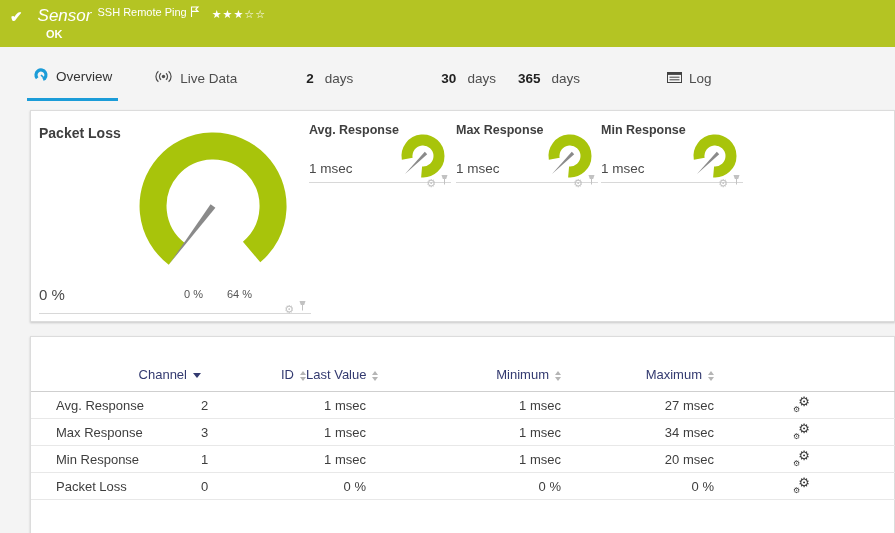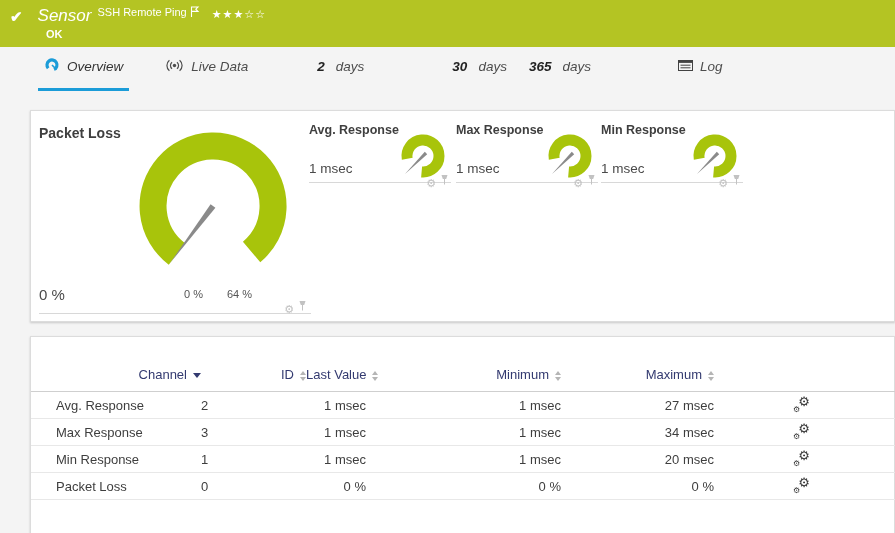--- a/index.html
+++ b/index.html
@@ -11,21 +11,21 @@
   
   .topbar{position:absolute;left:0;top:0;width:895px;height:47px;background:#b4c423;color:#fff;}
   .topbar-row{position:absolute;left:10px;top:6px;display:flex;align-items:flex-start;}
   .check-icon{font-size:15px;font-weight:bold;margin-top:2px;}
   .sensor-kind{font-style:italic;font-size:17px;margin-left:15px;}
   .sensor-name{font-size:11px;margin-left:6px;white-space:nowrap;}
   .flag-icon{margin-left:3px;margin-top:-2px;}
   .stars{margin-left:12px;margin-top:2px;font-size:11px;letter-spacing:1px;}
   .status-ok{position:absolute;left:46px;top:28px;font-size:11px;font-weight:bold;}
   
-  .tabbar{position:absolute;left:0;top:47px;right:0;height:54px;display:flex;align-items:center;padding-left:38px;box-sizing:border-box;font-style:italic;}
+  .tabbar{position:absolute;left:0;top:47px;right:0;height:54px;display:flex;align-items:flex-end;padding-left:27px;box-sizing:border-box;}
   .tab{display:flex;align-items:center;gap:7px;padding:0 6px 15px 6px;font-size:13.5px;color:#4d4d4d;cursor:pointer;white-space:nowrap;}
   .tab.active{border-bottom:3px solid #1b9cd8;padding-bottom:12px;color:#333;}
   .tab .num{font-weight:bold;color:#222;margin-right:4px;}
   .t2{margin-left:30px}.t3{margin-left:57px}.t4{margin-left:76px}.t5{margin-left:10px}
   .t6{margin-left:8px}.t7{margin-left:75px}.t8{margin-left:50px}
   
   .panel{position:absolute;background:#fff;border:1px solid #dcdcdc;box-shadow:0 1px 2px rgba(0,0,0,.18);box-sizing:border-box;}
   .panel-gauges{left:30px;top:110px;width:865px;height:212px;}
   .panel-table{left:30px;top:336px;width:865px;height:215px;}
   

